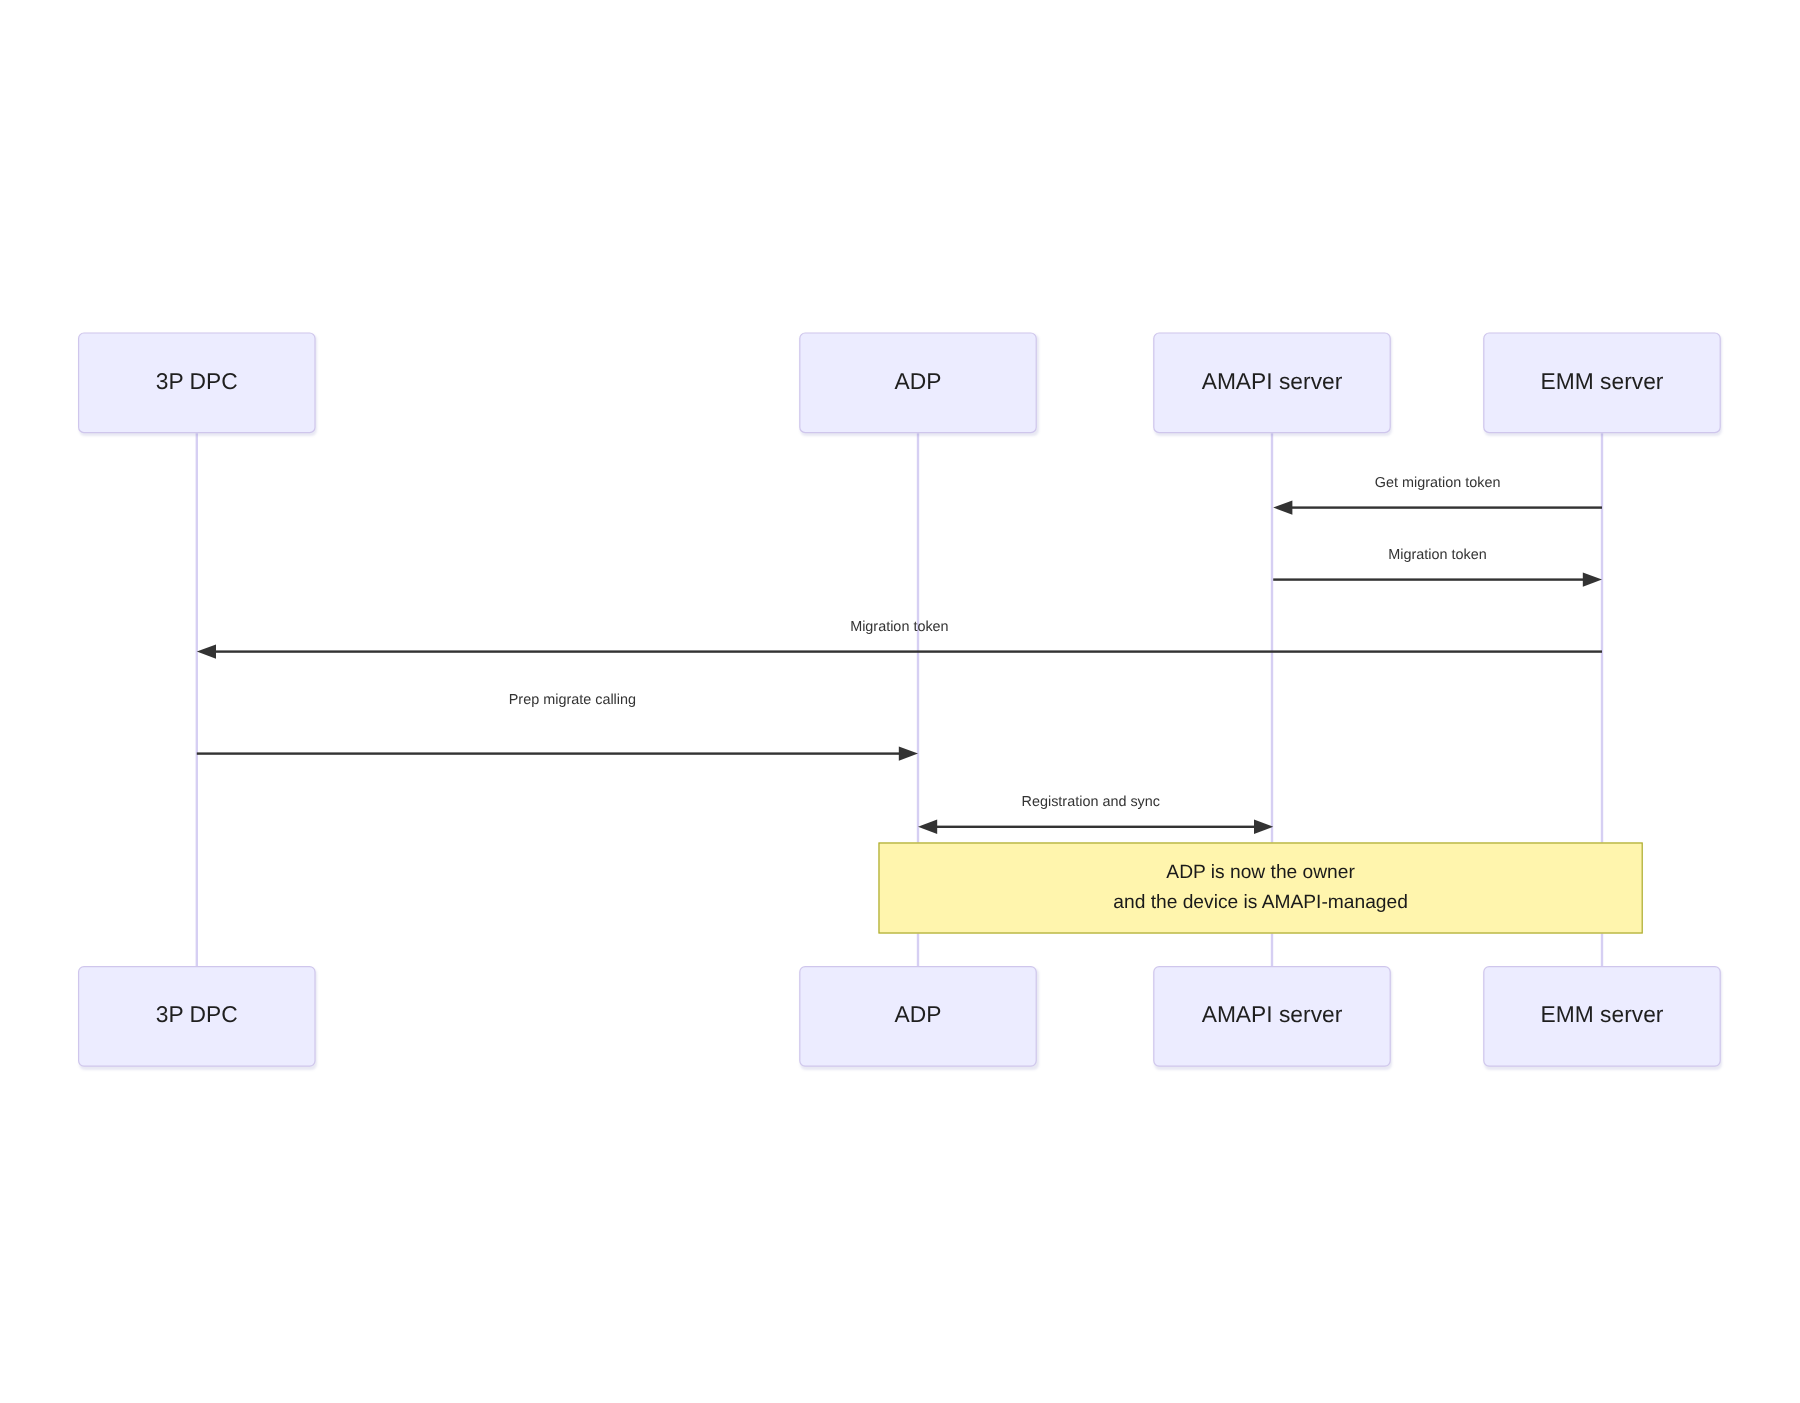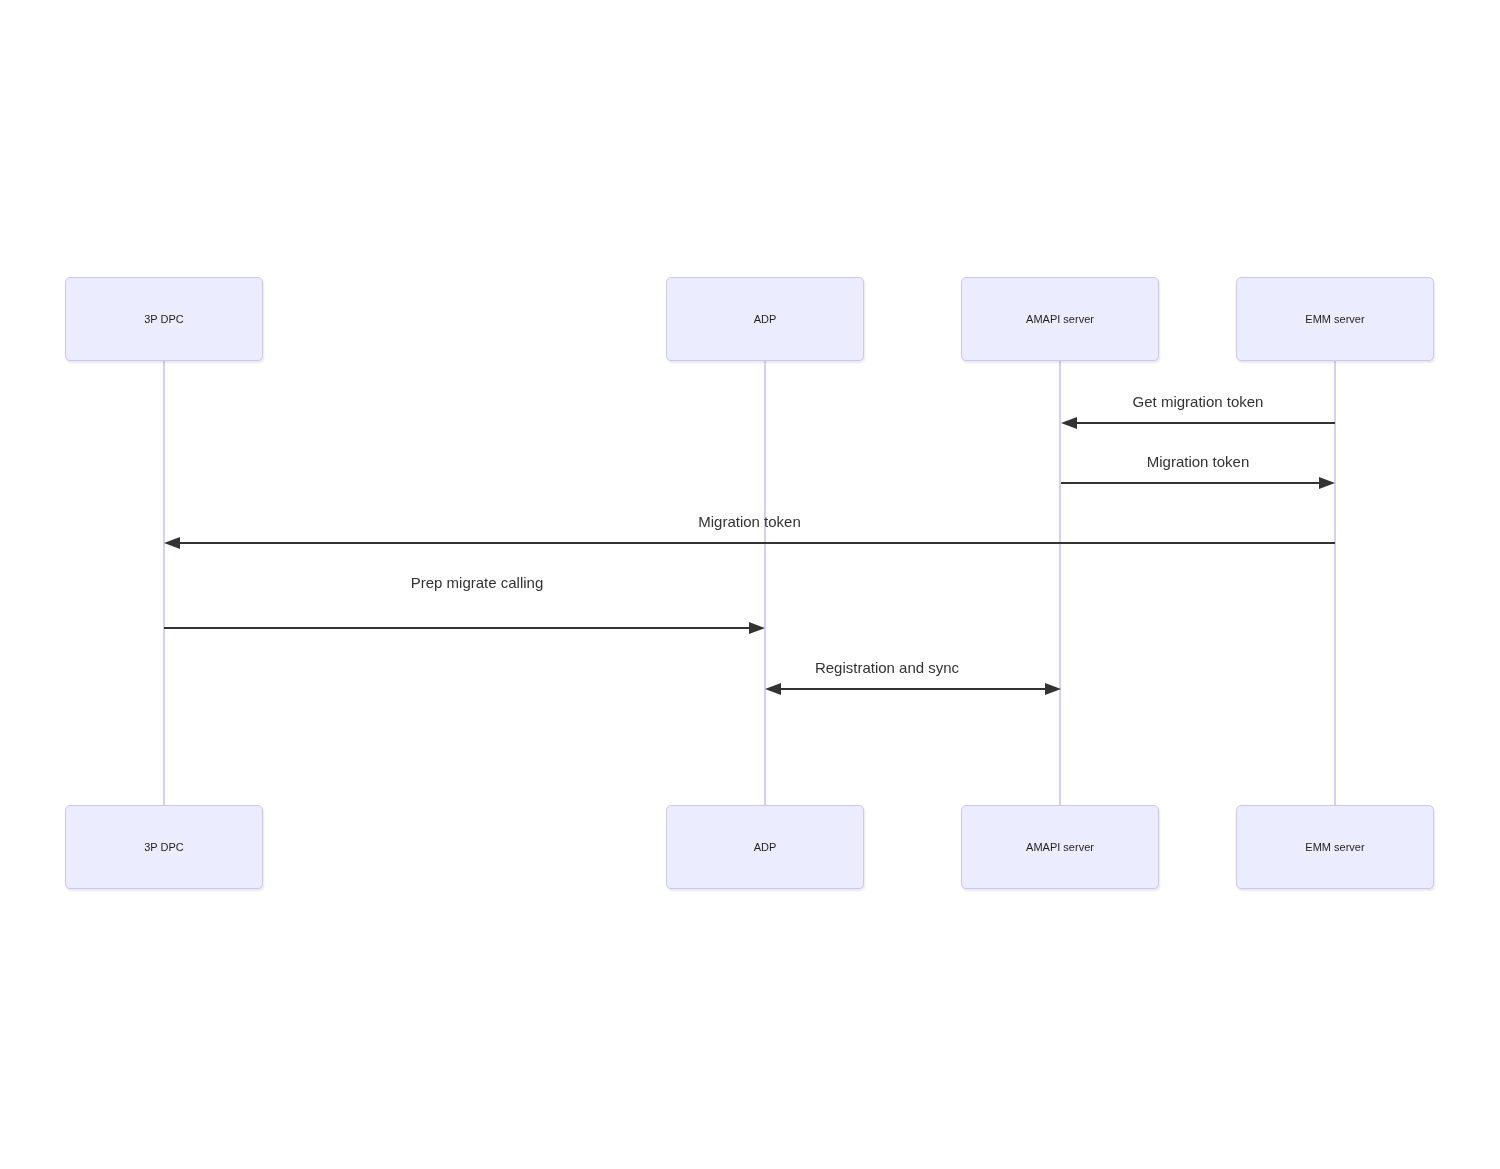--- a/index.html
+++ b/index.html
@@ -22,34 +22,34 @@
     background: #ECECFF;
     border: 1px solid #CFC6EC;
     border-radius: 5px;
     box-sizing: border-box;
     display: flex;
     align-items: center;
     justify-content: center;
     box-shadow: 1px 2px 2px rgba(130,130,190,0.18);
   }
   .actor-label {
-    font-size: 11px;
+    font-size: 19px;
     color: #1f1f1f;
     white-space: nowrap;
   }
   .lifeline {
     position: absolute;
     width: 2px;
     top: 361px;
     height: 444px;
     background: #D6CFF3;
   }
   .msg-label {
     position: absolute;
-    font-size: 15px;
+    font-size: 12px;
     line-height: 24px;
     color: #333333;
     text-align: center;
     white-space: nowrap;
   }
   .msg-label.two-line { white-space: normal; margin-left: 12px; }
   .msg-line {
     position: absolute;
     height: 2px;
     background: #333333;
@@ -117,26 +117,30 @@
 
   <div>
     <div class="msg-label two-line" style="left:164px; width:602px; top:571px;">
       <div>Prep migrate calling</div>
     </div>
     <div class="msg-line" style="left:164px; top:627px; width:587px;"></div>
     <div class="head-right" style="left:749px; top:622px;"></div>
   </div>
 
   <div>
-    <div class="msg-label" style="left:765px; width:244px; top:656px;">Registration and sync</div>
+    <div class="msg-label" style="left:765px; width:244px; top:656px;padding-left:22px;">Registration and sync</div>
     <div class="msg-line" style="left:779px; top:688px; width:268px;"></div>
     <div class="head-left" style="left:765px; top:683px;"></div>
     <div class="head-right" style="left:1045px; top:683px;"></div>
   </div>
 
+  <div class="note">
+    <div>ADP is now the owner</div>
+    <div>and the device is AMAPI-managed</div>
+  </div>
 
   <div class="actor" style="left:65px; top:277px;">
     <span class="actor-label">3P DPC</span>
   </div>
   <div class="actor" style="left:666px; top:277px;">
     <span class="actor-label">ADP</span>
   </div>
   <div class="actor" style="left:961px; top:277px;">
     <span class="actor-label">AMAPI server</span>
   </div>

